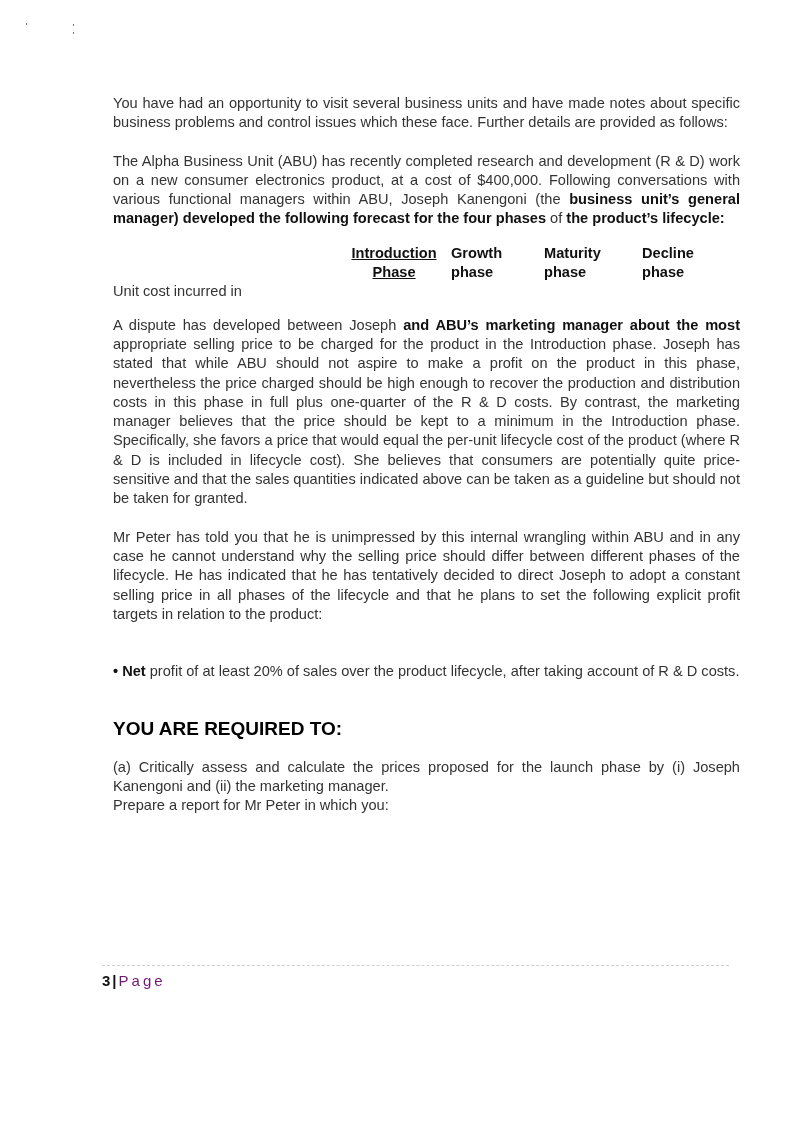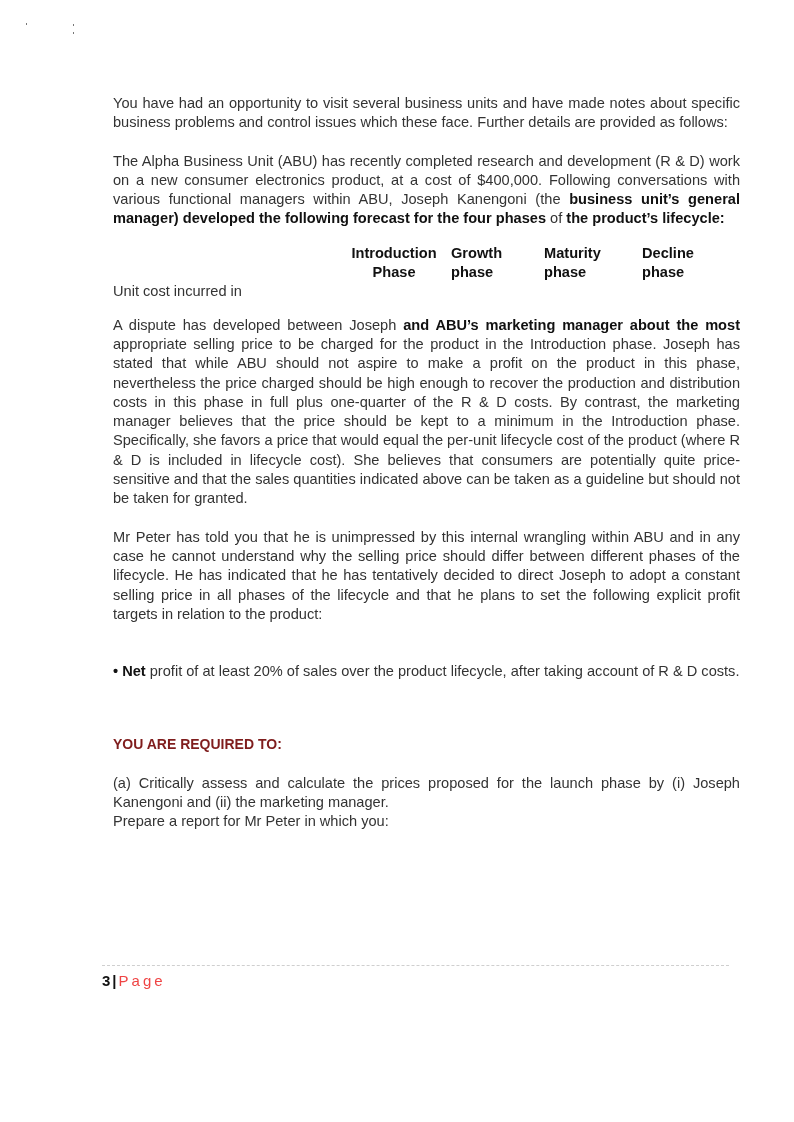--- a/index.html
+++ b/index.html
@@ -7,31 +7,31 @@
          font-family: "Liberation Sans", sans-serif; color: #333333; }
   .scan-dot { position: absolute; width: 1px; height: 2px; background: #777; }
   .page { position: absolute; left: 113px; top: 94px; width: 627px; font-size: 14.6px; line-height: 19.3px; }
   p { margin: 0; text-align: justify; }
   .gap { height: 19px; }
   b { color: #111; font-weight: bold; }
   table.fc { border-collapse: collapse; width: 627px; margin-top: 2px; }
   table.fc td, table.fc th { padding: 0; vertical-align: top; font-size: 14.6px; line-height: 19.3px; }
   table.fc th { font-weight: bold; color: #111; text-align: left; }
   .c0 { width: 224px; }
-  .c1 { width: 114px; text-align: center !important; }
+  .c1 { width: 114px; text-align: center !important; text-decoration: underline; }
   .c2 { width: 93px; }
   .c3 { width: 98px; margin-top: 8px; }
   .c4 { width: 98px; }
   .num { text-align: center; }
-  .heading { font-weight: bold; color: #7f1d1d; font-size: 14px; margin-top: 16px; }
+  .heading { font-weight: bold; color: #000000; font-size: 19px; }
   .footer-line { position: absolute; left: 102px; top: 965px; width: 627px; border-top: 1px dashed #cfcfcf; }
   .footer { position: absolute; left: 102px; top: 972px; font-size: 15px; }
   .footer .pn { font-weight: bold; color: #111; }
   .footer .sep { color: #111; font-weight: bold; margin: 0 2px; }
-  .footer .pg { color: #ef4444; letter-spacing: 3px; }
+  .footer .pg { color: #701a75; letter-spacing: 3px; }
 </style>
 </head>
 <body>
 
 <div class="scan-dot" style="left:26px;top:23px;"></div>
 <div class="scan-dot" style="left:73px;top:24px;"></div>
 <div class="scan-dot" style="left:73px;top:32px;"></div>
 
 <div class="page">
   <p>You have had an opportunity to visit several business units and have made notes about specific business problems and control issues which these face. Further details are provided as follows:</p>

